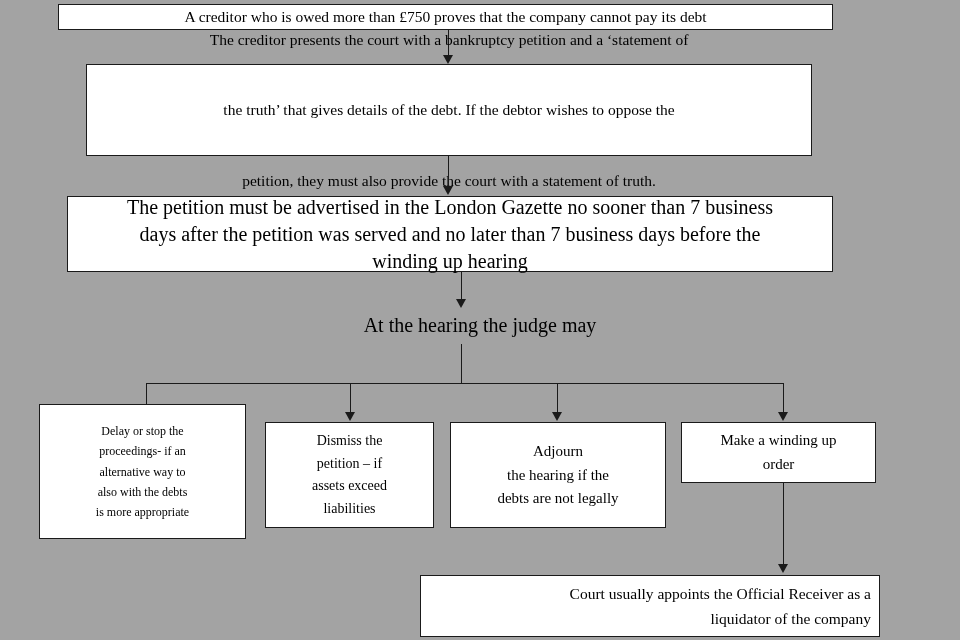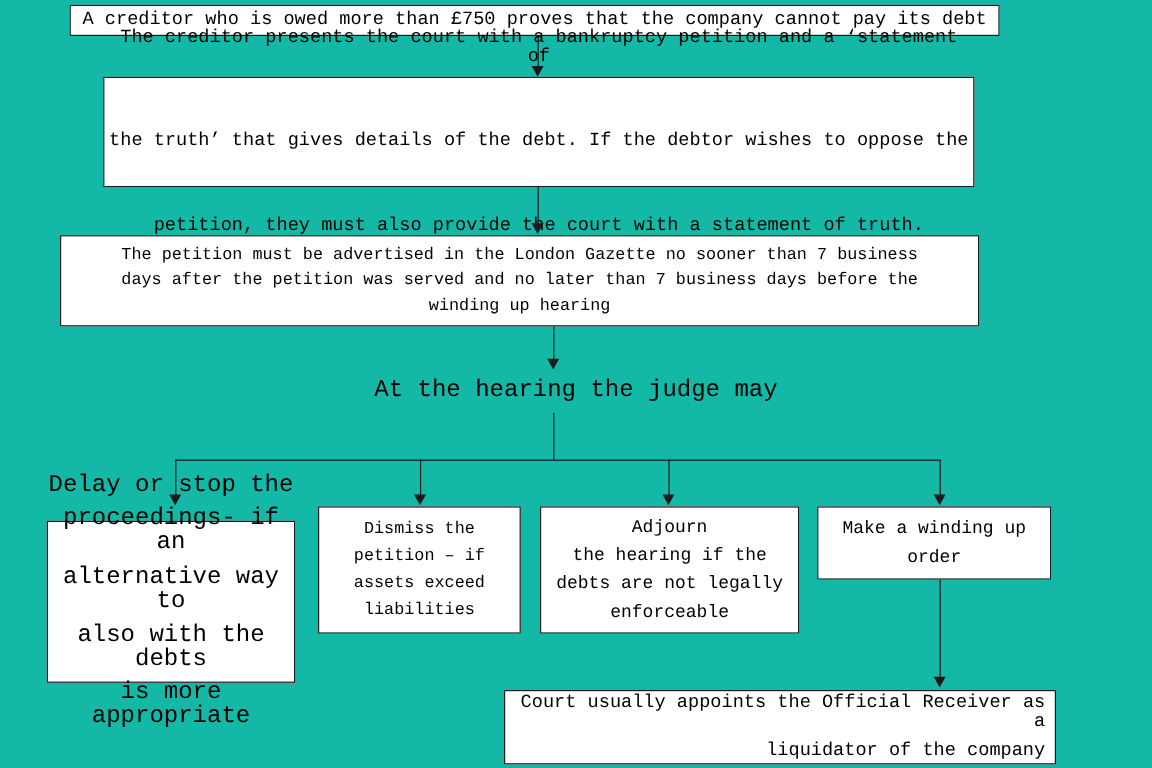--- a/index.html
+++ b/index.html
@@ -4,22 +4,22 @@
 <style>
   html, body {
     margin: 0;
     padding: 0;
     background: #ffffff;
   }
   #canvas {
     position: relative;
     width: 960px;
     height: 640px;
-    background: #14b8a6;
-    font-family: Liberation Mono, monospace;
+    background: #a3a3a3;
+    font-family: Liberation Serif, serif;
     color: #000000;
     overflow: hidden;
   }
   .node {
     position: absolute;
     box-sizing: border-box;
     border: 1.6px solid #1a1a1a;
     background: #ffffff;
     display: flex;
     flex-direction: column;
@@ -37,24 +37,24 @@
     align-items: center;
     justify-content: center;
     font-size: 20px;
     color: #000000;
     background: transparent;
   }
   
   #n-creditor-owed   { left: 58px;  top: 4px;   width: 775px; height: 26px;  font-size: 15.5px; line-height: 1.0; }
   #n-petition-filed  { left: 86px;  top: 64px;  width: 726px; height: 92px;  font-size: 15.5px; gap: 44px; }
   #n-petition-filed .ln { margin: 5.5px 0; }
-  #n-advertise       { left: 50px;  top: 196px; width: 766px; height: 76px;  font-size: 14px; }
+  #n-advertise       { left: 67px;  top: 196px; width: 766px; height: 76px;  font-size: 20px; }
   #n-advertise .ln   { margin: 3.5px 0; }
   #n-hearing-label   { left: 280px; top: 310px; width: 400px; height: 30px; }
-  #n-delay-stop      { left: 39px;  top: 434px; width: 207px; height: 135px; font-size: 20px; }
+  #n-delay-stop      { left: 39px;  top: 404px; width: 207px; height: 135px; font-size: 12px; }
   #n-delay-stop .ln  { margin: 4.2px 0; }
   #n-dismiss         { left: 265px; top: 422px; width: 169px; height: 106px; font-size: 14px; }
   #n-dismiss .ln     { margin: 4.2px 0; }
   #n-adjourn         { left: 450px; top: 422px; width: 216px; height: 106px; font-size: 15px; }
   #n-adjourn .ln     { margin: 4.2px 0; text-align: center; }
   #n-winding-order   { left: 681px; top: 422px; width: 195px; height: 61px;  font-size: 15px; }
   #n-winding-order .ln { margin: 4.2px 0; }
   #n-official-receiver { left: 420px; top: 575px; width: 460px; height: 62px; font-size: 15.5px; text-align: right; }
   #n-official-receiver .ln { margin: 4.5px 0; padding-right: 8px; }
 
@@ -141,21 +141,20 @@
     <span class="ln">Dismiss the</span>
     <span class="ln">petition – if</span>
     <span class="ln">assets exceed</span>
     <span class="ln">liabilities</span>
   </div>
 
   <div class="node" id="n-adjourn">
     <span class="ln">Adjourn</span>
     <span class="ln">the hearing if the</span>
     <span class="ln">debts are not legally</span>
-    <span class="ln">enforceable</span>
   </div>
 
   <div class="node" id="n-winding-order">
     <span class="ln">Make a winding up</span>
     <span class="ln">order</span>
   </div>
 
   <div class="vline" style="left:783px; top:483px; height:82px;"></div>
   <div class="arrowhead" style="left:778px; top:564px;"></div>
 

